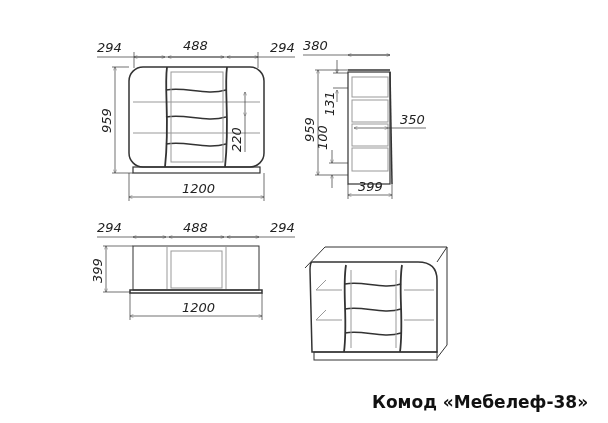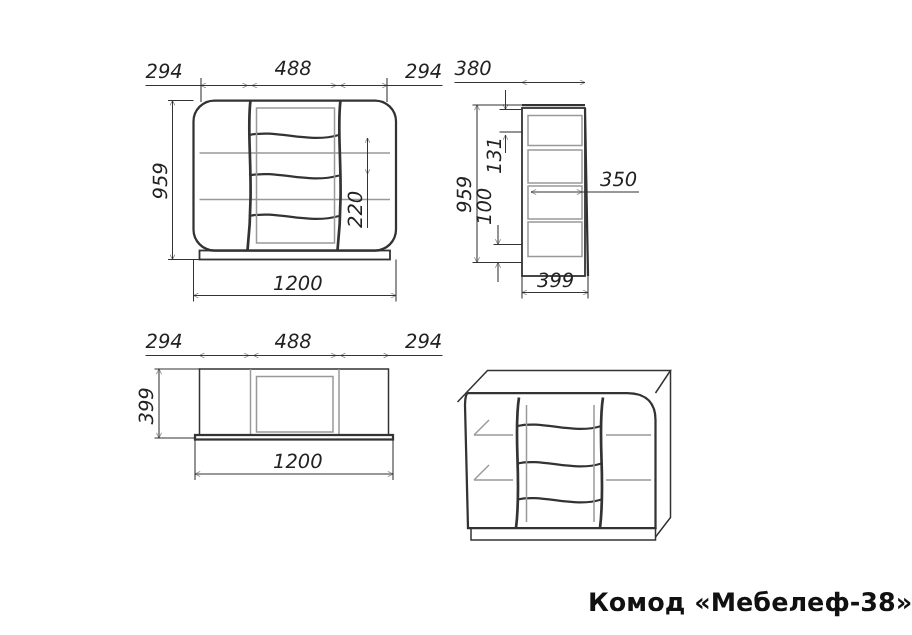--- a/index.html
+++ b/index.html
@@ -1,19 +1,19 @@
 <!DOCTYPE html>
 <html><head>
 <meta charset="utf-8">
 <style>
   html,body{margin:0;padding:0;background:#fff;}
   body{width:608px;height:423px;position:relative;overflow:hidden;font-family:"DejaVu Sans",sans-serif;}
   svg{position:absolute;left:0;top:0;}
   .dim{font-family:"DejaVu Sans",sans-serif;font-size:13px;font-style:italic;fill:#222;}
-  .title{position:absolute;left:392px;top:392px;font-family:"DejaVu Sans",sans-serif;font-weight:bold;font-size:17px;color:#111;white-space:nowrap;}
+  .title{position:absolute;left:372px;top:392px;font-family:"DejaVu Sans",sans-serif;font-weight:bold;font-size:17px;color:#111;white-space:nowrap;}
 </style>
 </head>
 <body>
 
 <svg width="608" height="423" viewBox="0 0 608 423">
   <defs>
     <marker id="ar" viewBox="0 0 10 10" refX="10" refY="5" markerWidth="7" markerHeight="5" orient="auto-start-reverse">
       <path d="M0,0 L10,5 L0,10" fill="none" stroke="#333" stroke-width="1"></path>
     </marker>
   </defs>

